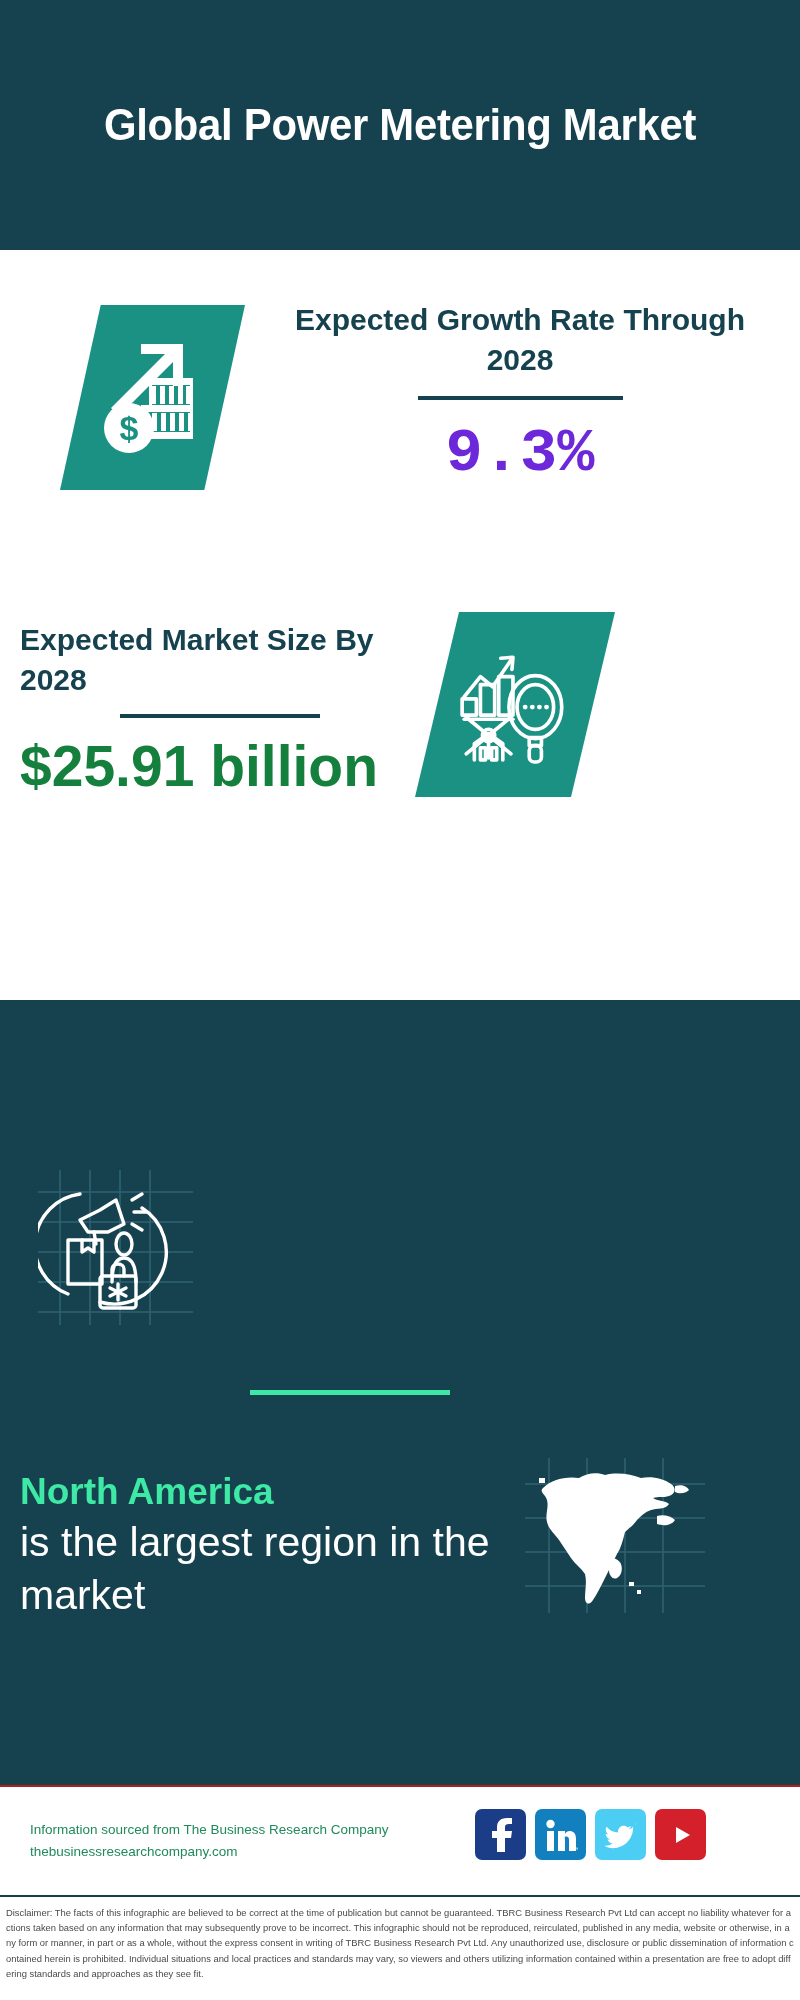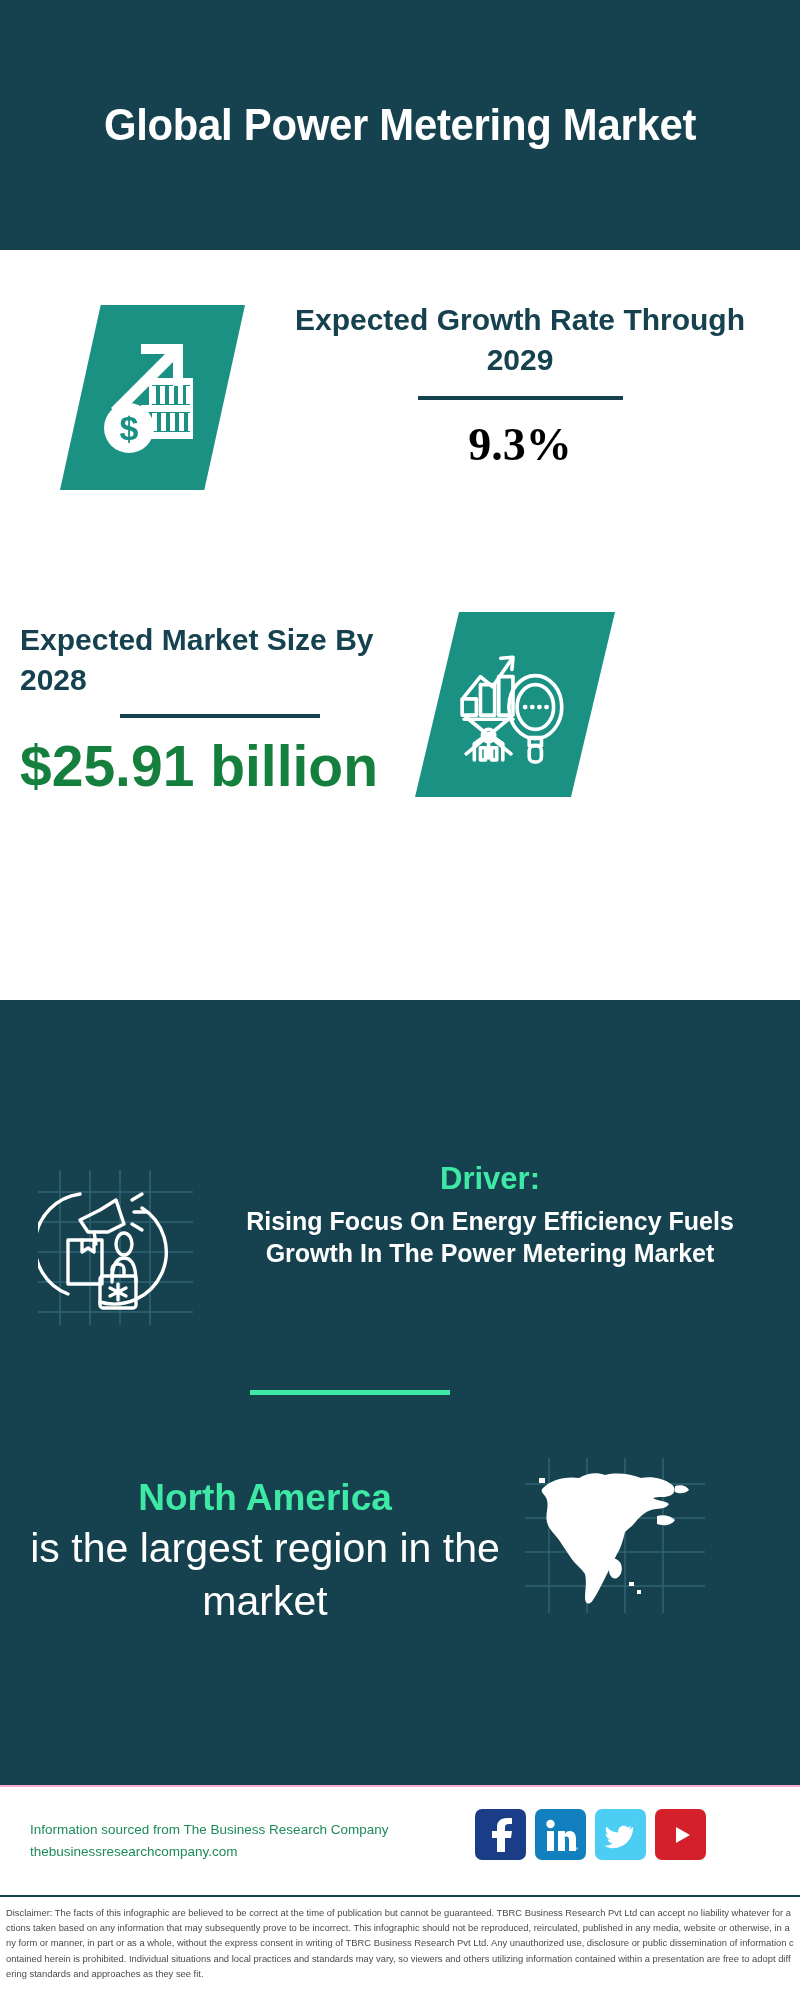--- a/index.html
+++ b/index.html
@@ -45,23 +45,23 @@
     position:absolute; left:260px; top:50px; width:520px; text-align:center;
   }
   .label-dark {
     color:#16424f; font-size:30px; font-weight:bold; line-height:1.32;
     font-family:"Liberation Sans Narrow","Liberation Sans",sans-serif;
   }
   .rule-dark {
     width:205px; height:4px; background:#16424f; margin:17px auto 0 auto;
   }
   .value-green {
-    color:#000000; font-size:46px; font-weight:bold; line-height:1.1;
+    color:#6d28d9; font-size:62px; font-weight:bold; line-height:1.1;
     margin-top:20px;
-    font-family:Liberation Serif, serif;
+    font-family:Liberation Mono, monospace;
   }
 
   
   .size-row { position:absolute; left:0; top:320px; width:800px; height:350px; }
   .size-text {
     position:absolute; left:20px; top:50px; width:400px; 
   }
   .rule-dark2 { width:200px; height:4px; background:#16424f; margin:15px auto 0 auto; }
   .value-green2 {
     color:#15803d; font-size:57px; font-weight:bold; line-height:1.08;
@@ -106,38 +106,38 @@
   .divider-green {
     position:absolute; left:250px; top:1390px; width:200px; height:5px;
     background:#3de9a4;
   }
 
   
   .region-block {
     position:absolute; left:0; top:1440px; width:800px; height:230px;
   }
   .region-text {
-    position:absolute; left:20px; top:30px; width:490px; text-align:center;margin-top:6px;
+    position:absolute; left:20px; top:30px; width:490px; text-align:left;
   }
   .region-head {
     color:#3de9a4; font-size:37px; font-weight:bold; line-height:1.2;
     font-family:"Liberation Sans Narrow","Liberation Sans",sans-serif;
   }
   .region-body {
     color:#ffffff; font-size:41px; line-height:1.28; margin-top:2px;
     font-family:"Liberation Sans Narrow","Liberation Sans",sans-serif;
   }
   .region-map {
     position:absolute; left:525px; top:18px; width:180px; height:155px;
   }
 
   
   .footer {
     position:absolute; left:0; top:1785px; width:800px; height:110px;
-    background:#ffffff; border-top:2px solid #f9a8d4;
+    background:#ffffff; border-top:2px solid #b91c1c;
   }
   .footer-src {
     position:absolute; left:30px; top:32px; width:370px;
     color:#1f8a5a; font-size:13.5px; line-height:1.65;
     font-family:"Liberation Sans Narrow","Liberation Sans",sans-serif;
   }
   .social-row {
     position:absolute; left:475px; top:22px; display:flex; gap:9px;
   }
   .social { width:51px; height:51px; border-radius:7px; position:relative;
@@ -199,21 +199,21 @@
 
               <circle cx="36" cy="92" r="25"></circle>
             </g>
             <g fill="#1b9184">
               <text x="36" y="104" font-size="34" font-weight="bold" text-anchor="middle" font-family="Liberation Sans, sans-serif">$</text>
             </g>
           </svg>
         </span>
       </div>
       <div class="growth-text">
-        <div class="label-dark">Expected Growth Rate Through 2029</div>
+        <div class="label-dark">Expected Growth Rate Through 2028</div>
         <div class="rule-dark"></div>
         <div class="value-green">9.3%</div>
       </div>
     </div>
 
     <div class="size-row">
       <div class="size-text">
         <div class="label-dark">Expected Market Size By 2028</div>
         <div class="rule-dark2"></div>
         <div class="value-green2">$25.91 billion</div>
@@ -361,24 +361,20 @@
             <path d="M74 112 C74 96 78 88 86 88 C94 88 98 96 98 112"></path>
 
             <rect x="62" y="106" width="36" height="32" rx="3"></rect>
             <path d="M74 106 L74 99 C74 96 77 94 80 94 C83 94 86 96 86 99 L86 106"></path>
             <line x1="80" y1="114" x2="80" y2="130"></line>
             <line x1="72" y1="118" x2="88" y2="126"></line>
             <line x1="88" y1="118" x2="72" y2="126"></line>
           </g>
         </svg>
       </span>
-    </div>
-    <div class="driver-text">
-      <div class="driver-head">Driver:</div>
-      <div class="driver-body">Rising Focus On Energy Efficiency Fuels Growth In The Power Metering Market</div>
     </div>
   </div>
 
   <div class="divider-green"></div>
 
   <div class="region-block">
     <div class="region-text">
       <div class="region-head">North America</div>
       <div class="region-body">is the largest region in the market</div>
     </div>

